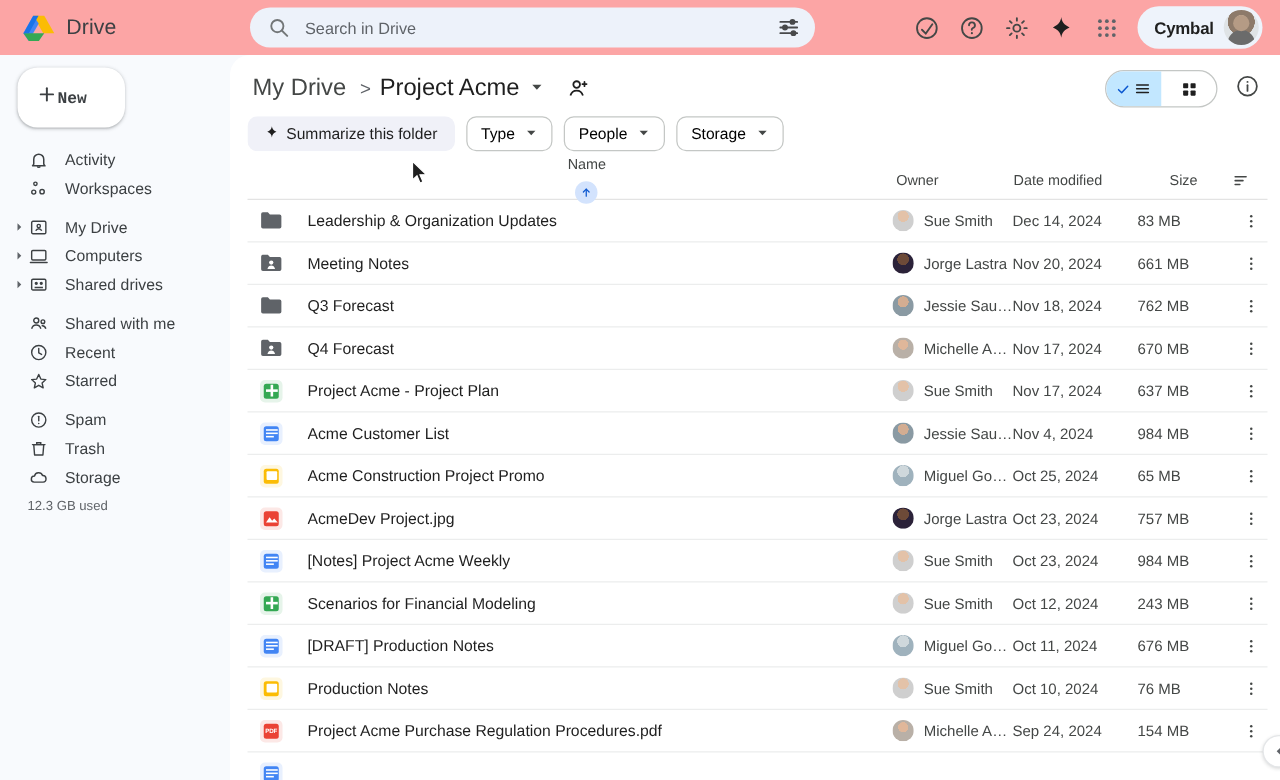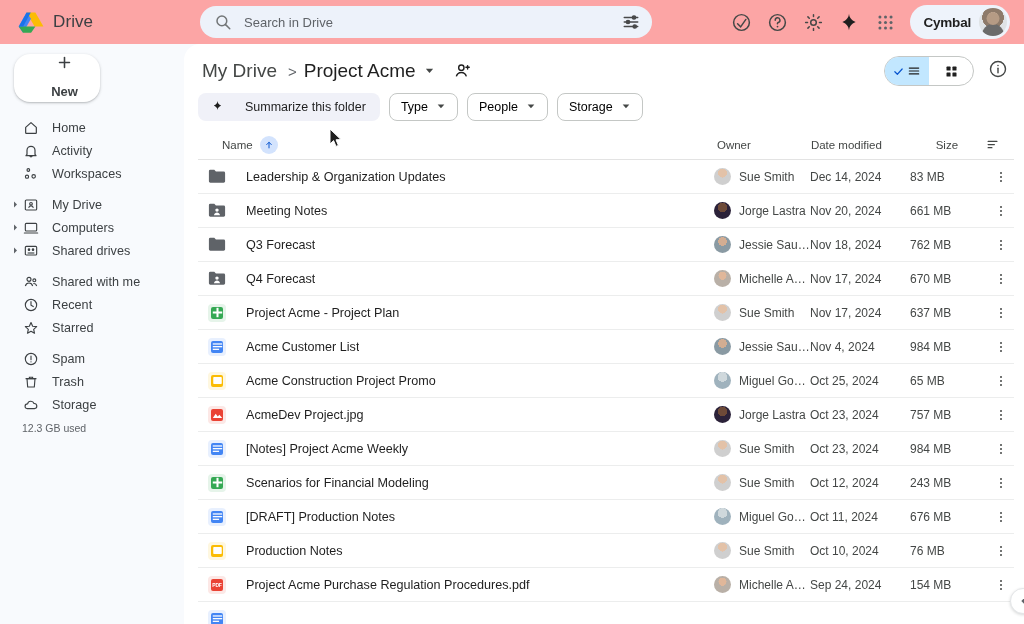--- a/index.html
+++ b/index.html
@@ -66,22 +66,22 @@
 
   
   .body { flex: 1; display: flex; min-height: 0; }
 
   
   .sidebar { width: 184px; flex: 0 0 184px; background: #f8fafd; padding-top: 4px; }
   .newbtn {
     width: 86px; height: 48px; margin: 6px 0 14px 14px;
     background: #fff; border: 0; border-radius: 16px;
     box-shadow: 0 1px 3px rgba(60,64,67,.28), 0 1px 1px rgba(60,64,67,.1);
-    display: flex; align-items: center; gap: 10px; padding-left: 15px;
-    cursor: pointer; font-family: Liberation Sans, sans-serif; flex-direction: column;
+    display: flex; align-items: center; padding-left: 15px;
+    cursor: pointer; font-family: Liberation Mono, monospace;
   }
   .newbtn-label { font-size: 13px; font-weight: bold; color: #3c4043; }
   .navgroup { padding-bottom: 8px; }
   .navitem {
     height: 23px; display: flex; align-items: center;
     padding-left: 22px; gap: 13px; cursor: pointer; position: relative;
     border-radius: 0 12px 12px 0; margin-right: 8px;
   }
   .navitem .nvico { width: 17px; height: 17px; flex: 0 0 17px; display:flex; align-items:center; justify-content:center; }
   .navitem .nvlabel { font-size: 12.6px; color: #3c4043; letter-spacing: .05px; white-space: nowrap; }
@@ -114,30 +114,30 @@
   .seg > div.active { background: #c2e7ff; }
   .info-ico { margin-left: 14px; cursor: pointer; }
 
   .chiprow { display: flex; align-items: center; gap: 9px; padding: 8px 0 8px 14px; height: 42px; }
   .chip {
     height: 28px; border: 1px solid #c4c7c5; border-radius: 8px;
     display: flex; align-items: center; padding: 0 11px; gap: 8px;
     font-size: 12.5px; color: #000000; cursor: pointer; background: #fff;
     font-family: inherit;
   }
-  .chip.ai { background: #f0f1f8; border-color: transparent; padding: 0 13px; gap: 22px; color: #1f1f1f; }
+  .chip.ai { background: #f0f1f8; border-color: transparent; padding: 0 13px; gap: 6px; color: #1f1f1f; }
 
   
   .thead {
     display: flex; align-items: center; height: 30px;
     padding: 0 14px 0 14px; border-bottom: 1px solid #e3e3e3;
     margin: 2px 10px 0 14px;
   }
   .th { font-size: 11.5px; color: #444746; }
-  .th-name { width: 516px; display: flex; align-items: center; gap: 7px; padding-left: 10px; cursor: pointer; }
+  .th-name { width: 516px; display: flex; align-items: center; gap: 7px; padding-left: 10px; cursor: pointer; flex-direction: column; }
   .sortbadge {
     width: 18px; height: 18px; border-radius: 50%; background: #d3e3fd;
     display: flex; align-items: center; justify-content: center;
   }
   .th-owner { width: 96px; }
   .th-date { width: 100px; }
   .th-size { width: 78px; text-align: center; }
   .th-sort { margin-left: auto; display: flex; align-items: center; cursor: pointer; }
 
   .tbody { flex: 1; overflow: hidden; padding: 0 10px 0 14px; }
@@ -282,28 +282,20 @@
             <line x1="12" y1="5" x2="12" y2="19"></line>
               <line x1="5" y1="12" x2="19" y2="12"></line>
           </svg>
         </span>
         <span class="newbtn-label">New</span>
       </button>
 
       <div class="navgroup">
         <div class="navitem">
           <span class="nvico">
-            <svg width="16" height="16" viewBox="0 0 24 24" fill="none" stroke="#3c4043" stroke-width="1.8" stroke-linejoin="round">
-              <path d="M4 11 12 4l8 7v8a1 1 0 0 1-1 1H5a1 1 0 0 1-1-1z"></path>
-            </svg>
-          </span>
-          <span class="nvlabel">Home</span>
-        </div>
-        <div class="navitem">
-          <span class="nvico">
             <svg width="16" height="16" viewBox="0 0 24 24" fill="none" stroke="#3c4043" stroke-width="1.8">
               <path d="M6 17V11a6 6 0 0 1 12 0v6l1.5 2h-15z" stroke-linejoin="round"></path>
                 <path d="M10.2 19.6a2 2 0 0 0 3.6 0"></path>
             </svg>
           </span>
           <span class="nvlabel">Activity</span>
         </div>
         <div class="navitem">
           <span class="nvico">
             <svg width="16" height="16" viewBox="0 0 24 24" fill="none" stroke="#3c4043" stroke-width="1.7">

